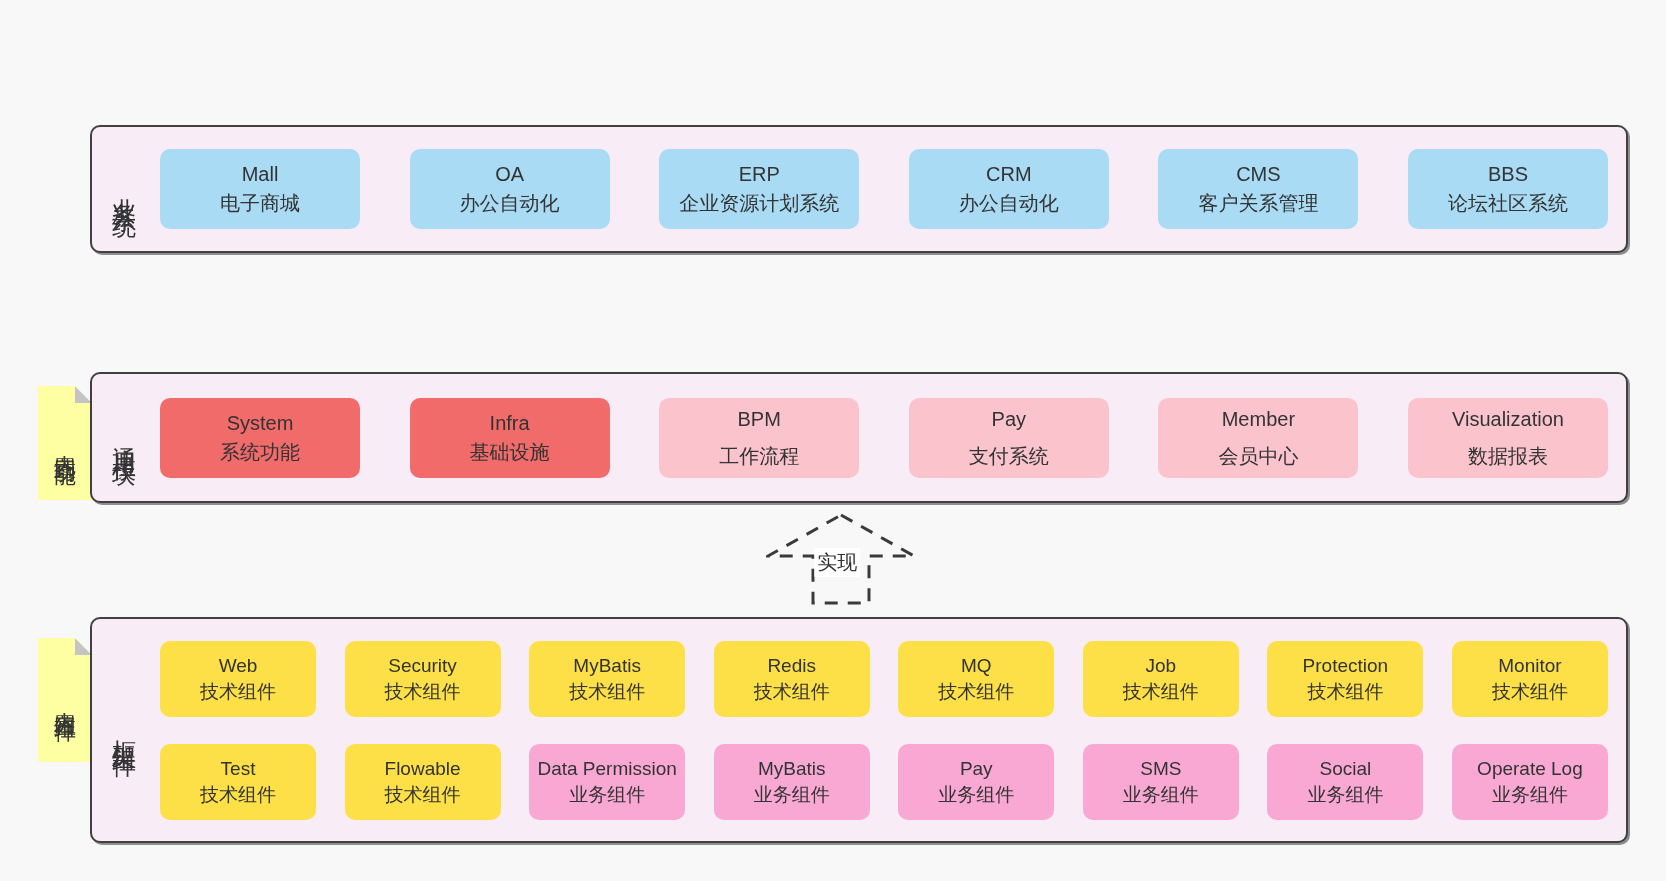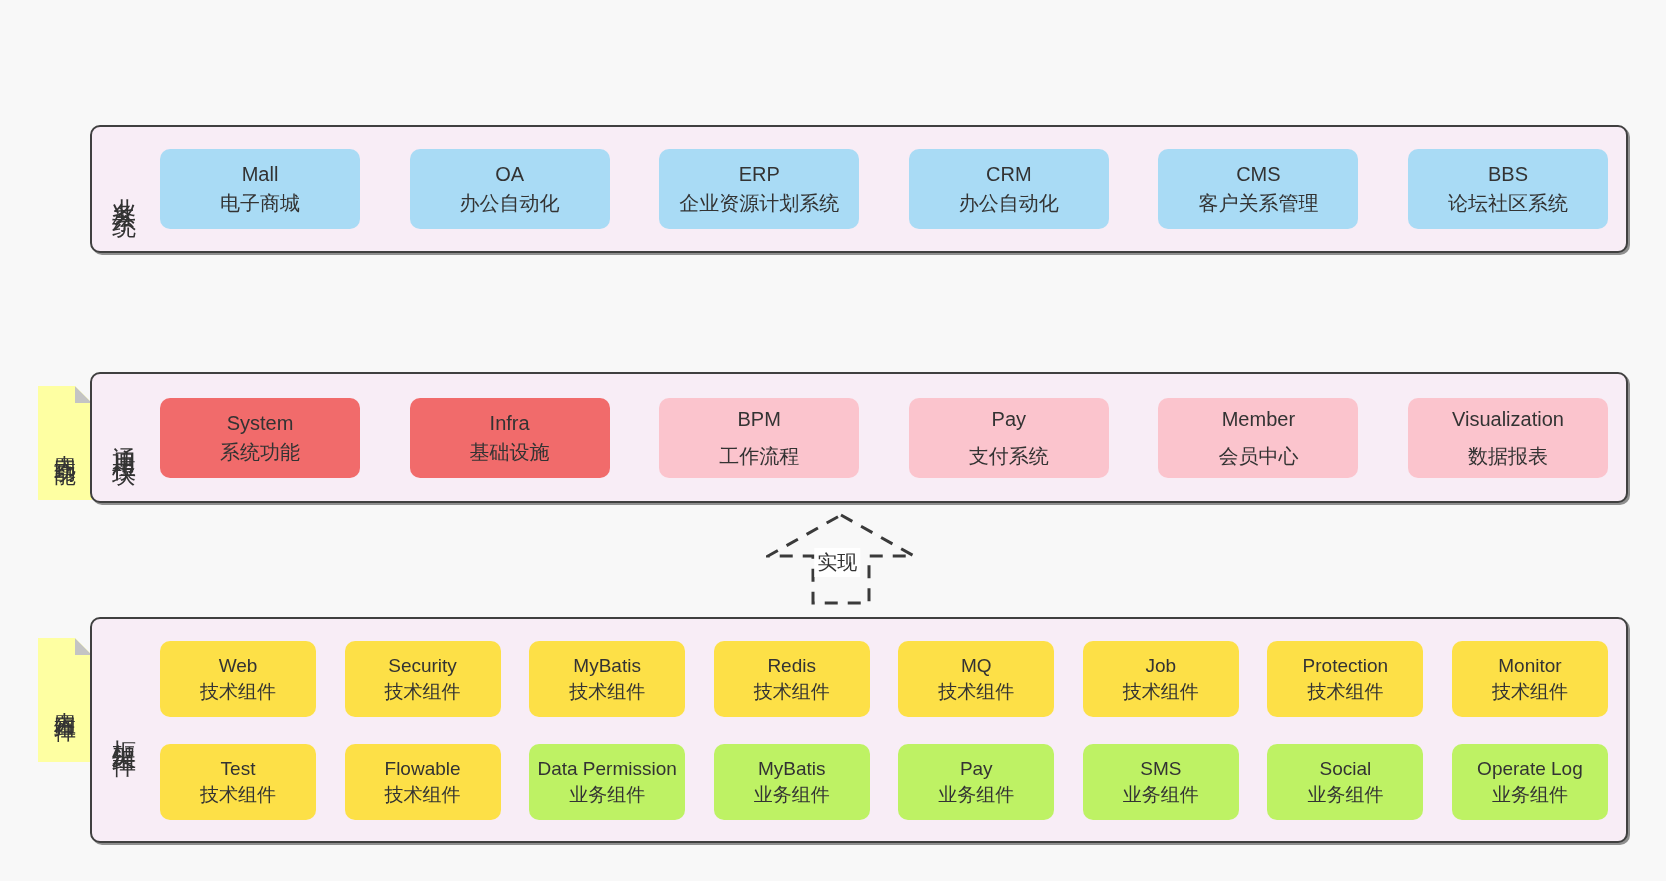--- a/index.html
+++ b/index.html
@@ -63,21 +63,21 @@
     font-size:20px; line-height:1.45;
     color:#333;
   }
   #layer-business .box, #layer-modules .box { width:200px; height:80px; }
   #layer-components .box { width:156px; height:76px; font-size:19px; line-height:1.35; }
 
   .box.blue        { background:#a9dbf5; }
   .box.red         { background:#f16b6b; }
   .box.pink        { background:#fbc4cd;gap:8px; }
   .box.green       { background:#fde047; }
-  .box.green-light { background:#bef264; }
+  .box.green-light { background:#f9a8d4; }
   .box-name { padding:0 6px; }
   .box-desc { padding:0 6px; }
 
   
   .sticky {
     position:absolute;
     left:38px; width:54px;
     background:#feffa2;
     z-index:1;
     clip-path:polygon(0 0, calc(100% - 17px) 0, 100% 17px, 100% 100%, 0 100%);

